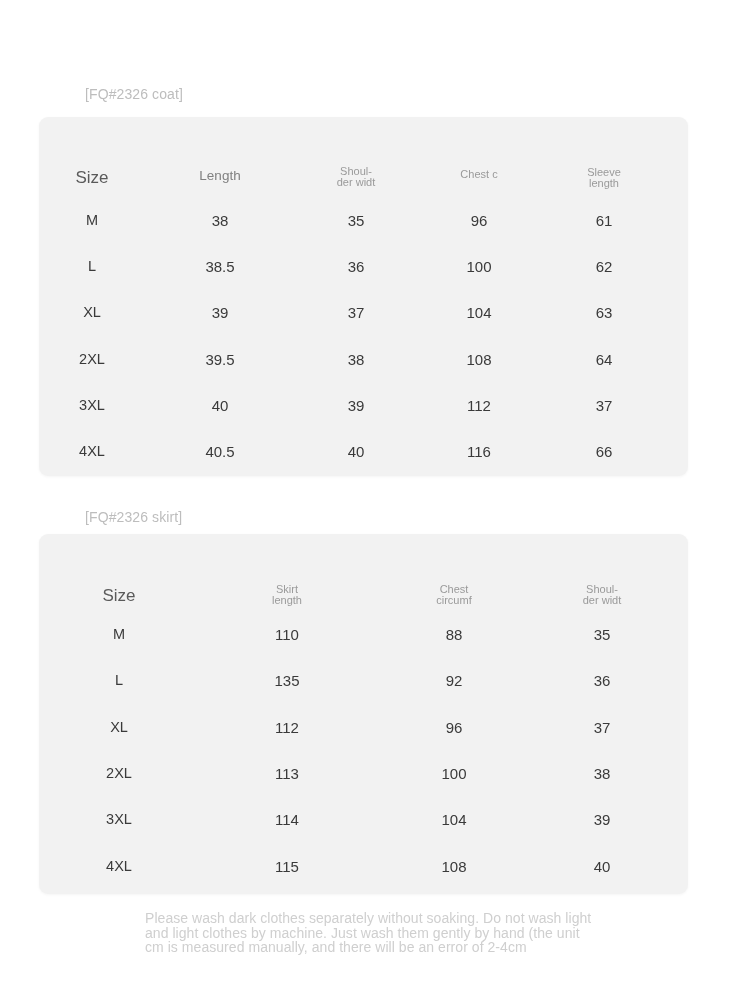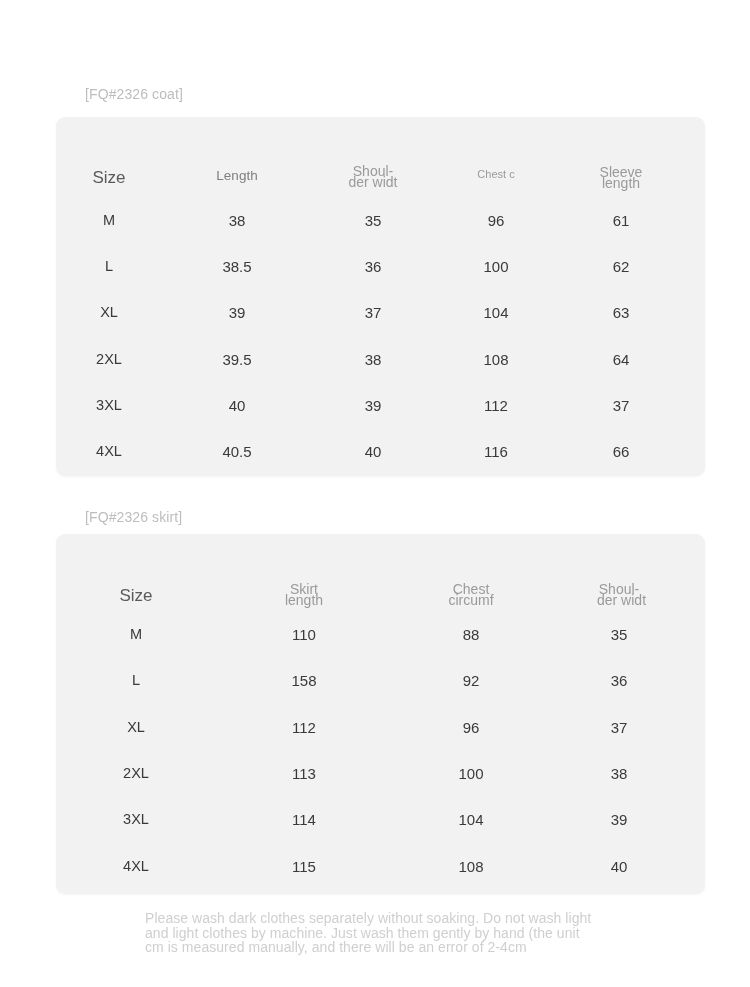--- a/index.html
+++ b/index.html
@@ -44,21 +44,21 @@
     color: #bdbdbd;
     line-height: 18px;
     letter-spacing: 0.1px;
   }
   .section-label.coat  { top: 85px; }
   .section-label.skirt { top: 508px; }
 
   
   .card {
     position: absolute;
-    left: 56px;
+    left: 39px;
     width: 649px;
     background: #f2f2f2;
     border-radius: 9px;
     box-shadow: 0 1px 3px rgba(0,0,0,0.045);
   }
   .card.coat  { top: 117px; height: 359px; }
   .card.skirt { top: 534px; height: 360px; }
 
   .table {
     position: relative;
@@ -87,21 +87,21 @@
     line-height: 20px;
     top: -10px;
   }
   .hdr-main {
     font-size: 13.5px;
     color: #808080;
     line-height: 16px;
     top: -8px;
   }
   .hdr-small {
-    font-size: 14px;
+    font-size: 11px;
     color: #9a9a9a;
     line-height: 11px;
     top: -11px;
   }
   .hdr-clip {
     font-size: 11px;
     color: #9a9a9a;
     line-height: 11px;
     top: -6px;
     overflow: hidden;
@@ -206,21 +206,21 @@
           <div class="cell hdr-small" style="left: 563px; top: -2px; width: 44px;"><div>Shoul-</div><div>der widt</div></div>
         </div>
         <div class="row" style="top: 92px;">
           <div class="cell data-size" style="left: 80px; top: 0px;">M</div>
           <div class="cell data-val" style="left: 248px; top: 0px;">110</div>
           <div class="cell data-val" style="left: 415px; top: 0px;">88</div>
           <div class="cell data-val" style="left: 563px; top: 0px;">35</div>
         </div>
         <div class="row" style="top: 138.3px;">
           <div class="cell data-size" style="left: 80px; top: 0px;">L</div>
-          <div class="cell data-val" style="left: 248px; top: 0px;">158</div>
+          <div class="cell data-val" style="left: 248px; top: 0px;">135</div>
           <div class="cell data-val" style="left: 415px; top: 0px;">92</div>
           <div class="cell data-val" style="left: 563px; top: 0px;">36</div>
         </div>
         <div class="row" style="top: 184.6px;">
           <div class="cell data-size" style="left: 80px; top: 0px;">XL</div>
           <div class="cell data-val" style="left: 248px; top: 0px;">112</div>
           <div class="cell data-val" style="left: 415px; top: 0px;">96</div>
           <div class="cell data-val" style="left: 563px; top: 0px;">37</div>
         </div>
         <div class="row" style="top: 230.9px;">

